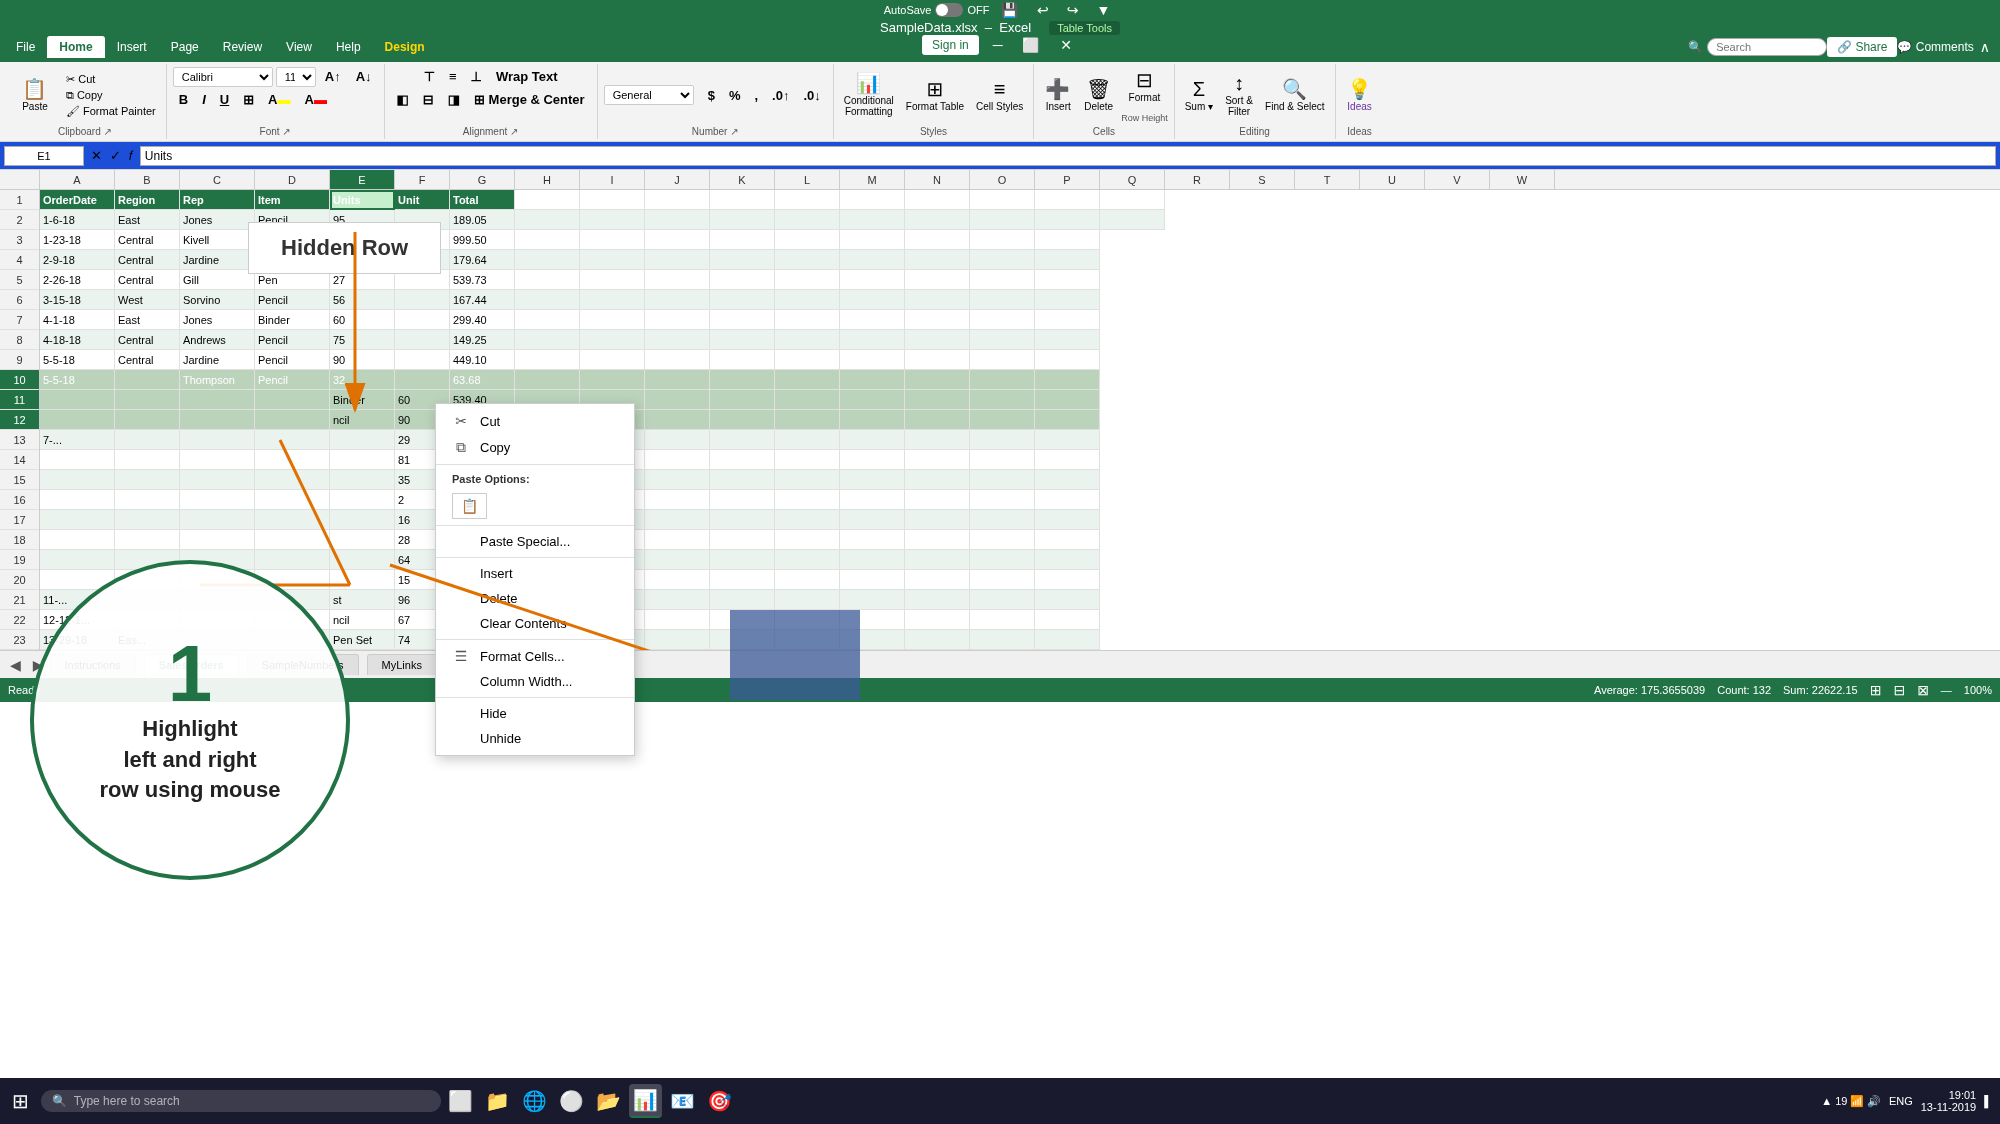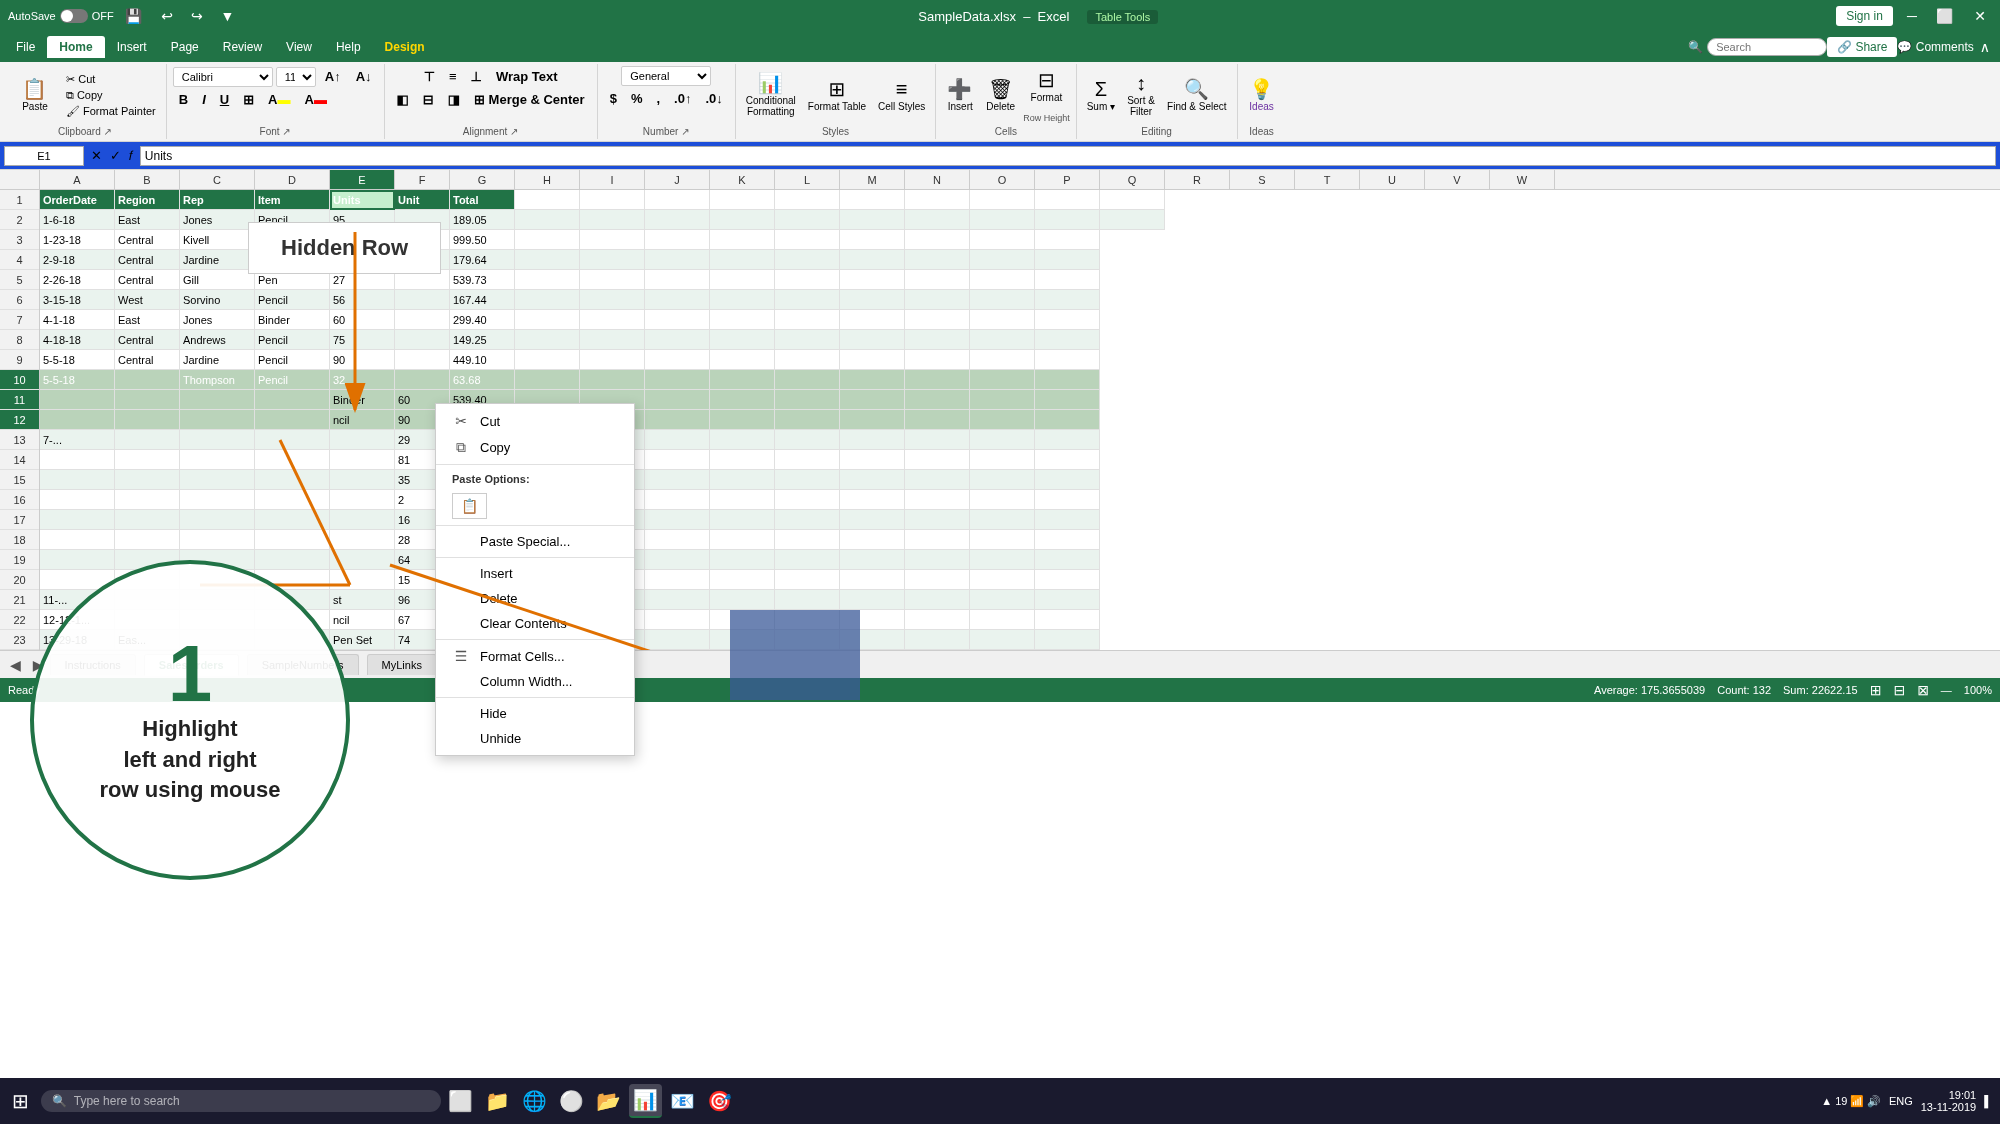--- a/index.html
+++ b/index.html
@@ -1,21 +1,21 @@
 <!DOCTYPE html>
 <html><head>
   <meta charset="utf-8">
   <style>
     * { margin: 0; padding: 0; box-sizing: border-box; }
     body { font-family: 'Segoe UI', Arial, sans-serif; font-size: 12px; background: #fff; overflow: hidden; width: 2000px; height: 1124px; }
 
     
     .title-bar {
       display: flex; align-items: center; background: #217346; color: white;
-      height: 32px; padding: 0 8px; justify-content: space-between;
+      height: 32px; padding: 0 8px; justify-content: space-between; flex-direction: column;
     }
     .title-bar-left { display: flex; align-items: center; gap: 6px; }
     .title-bar-center { font-size: 13px; font-weight: 500; }
     .title-bar-right { display: flex; align-items: center; gap: 8px; }
     .autosave { display: flex; align-items: center; gap: 4px; font-size: 11px; }
     .toggle-off { background: #777; border-radius: 8px; width: 28px; height: 14px; display: inline-block; position: relative; }
     .toggle-off::after { content:''; position:absolute; width:12px; height:12px; background:#fff; border-radius:50%; top:1px; left:1px; }
     .title-btn { background: none; border: none; color: white; font-size: 14px; cursor: pointer; padding: 2px 6px; }
     .signin-btn { background: white; color: #217346; border: none; padding: 3px 10px; border-radius: 3px; font-size: 12px; cursor: pointer; font-weight: 500; }
 
@@ -315,21 +315,21 @@
         <button class="rb2-btn">◧</button>
         <button class="rb2-btn">⊟</button>
         <button class="rb2-btn">◨</button>
         <button class="rb2-btn">⊞ Merge &amp; Center</button>
       </div>
     </div>
     <span class="ribbon-group-label">Alignment ↗</span>
   </div>
 
   <div class="ribbon-group">
-    <div class="ribbon-group-content" style="flex-direction:column; gap:2px;">
+    <div class="ribbon-group-content" style="flex-direction:row; gap:8px;">
       <select class="rb2-select" style="width:90px;"><option>General</option></select>
       <div style="display:flex; gap:2px;">
         <button class="rb2-btn">$</button>
         <button class="rb2-btn">%</button>
         <button class="rb2-btn">,</button>
         <button class="rb2-btn">.0↑</button>
         <button class="rb2-btn">.0↓</button>
       </div>
     </div>
     <span class="ribbon-group-label">Number ↗</span>

